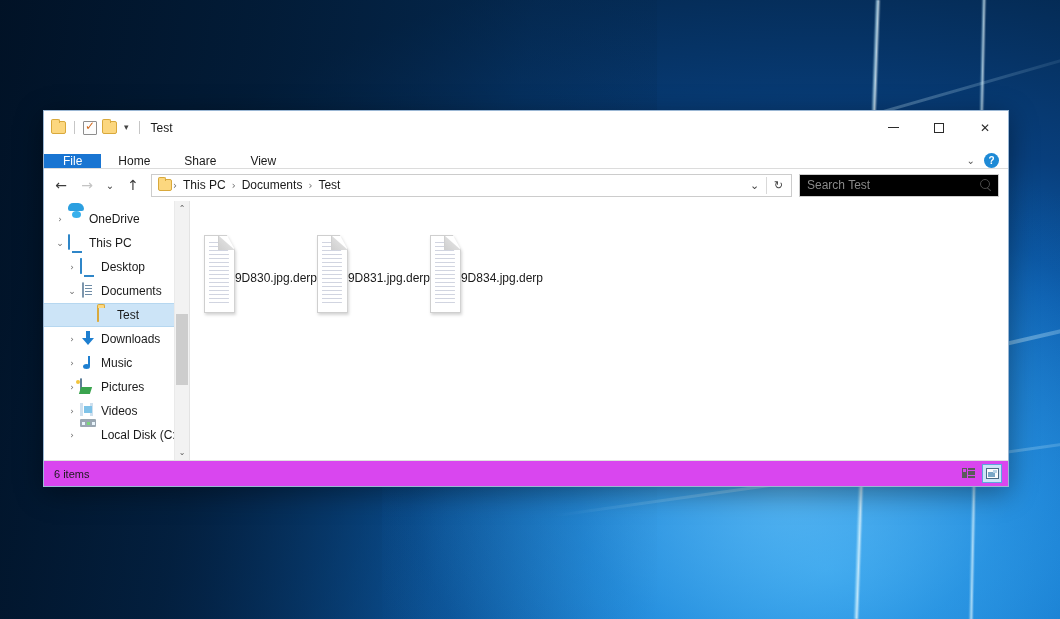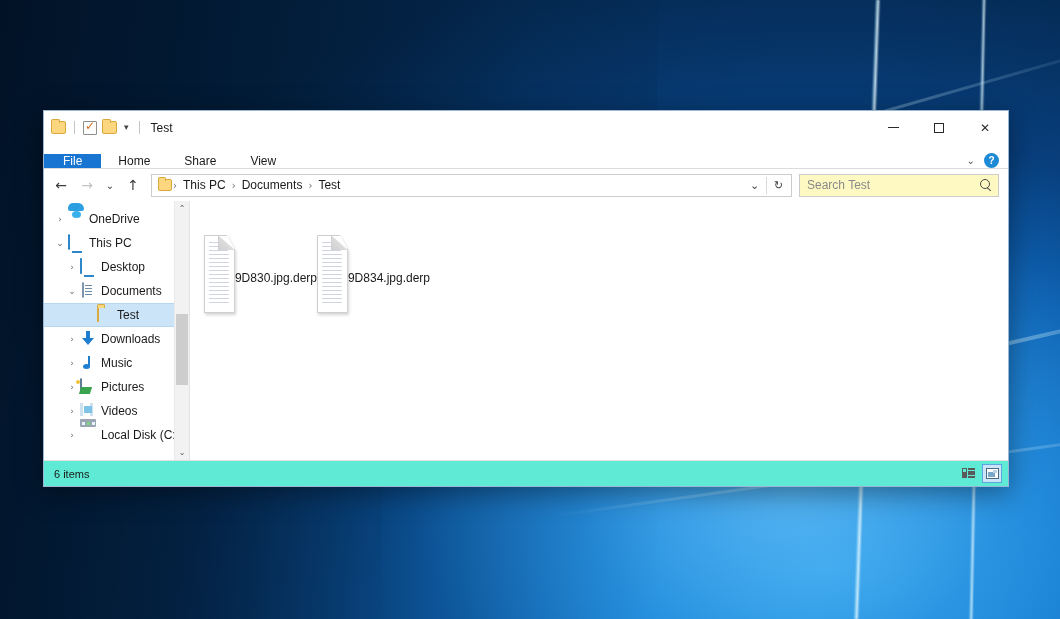--- a/index.html
+++ b/index.html
@@ -170,21 +170,21 @@
   .addr-icons { margin-left:auto; display:flex; align-items:center; gap:2px; padding-right:1px; }
   .addr-ico {
     width:19px; height:21px;
     display:flex; align-items:center; justify-content:center;
     font-size:11px; color:#444;
     font-family:"DejaVu Sans", sans-serif;
   }
   .vsep { width:1px; height:17px; background:#d9d9d9; }
   .searchbox {
     width: 200px; height: 23px; margin-left: 5px;
-    border: 1px solid #cccccc; background:#fef9c3;
+    border: 1px solid #cccccc; background:#000000;
     display:flex; align-items:center;
     padding: 0 5px 0 7px;
     flex: 0 0 auto;
   }
   .search-input {
     border:none; outline:none; flex:1 1 auto;
     font-size:12px; color:#8a8a8a;
     font-family:"Liberation Sans", sans-serif;
     background: transparent; min-width:0;
   }
@@ -412,21 +412,21 @@
   }
   .fname {
     margin-top: 8px;
     font-size: 12px; color:#1a1a1a;
     text-align:center; white-space:nowrap;
   }
 
   
   .statusbar {
     height: 26px; flex:0 0 auto;
-    background:#5eead4; border-top:1px solid #e0e0e0;
+    background:#d946ef; border-top:1px solid #e0e0e0;
     display:flex; align-items:center;
     padding: 0 6px 0 10px;
     justify-content: flex-end;
   }
   .status-text { font-size:11px; color:#1a1a1a; }
   .view-btns { margin-left:auto; display:flex; gap:4px; align-items:center; }
   .vbtn {
     width:20px; height:19px;
     display:flex; align-items:center; justify-content:center;
     border:1px solid transparent;
@@ -618,20 +618,28 @@
 
         <div class="fileitem">
           <div class="doc-icon-wrap">
             <div class="doc-page"></div>
               <div class="doc-lines"></div>
               <div class="doc-fold"></div>
           </div>
           <div class="fname">9D830.jpg.derp</div>
         </div>
 
+        <div class="fileitem">
+          <div class="doc-icon-wrap">
+            <div class="doc-page"></div>
+              <div class="doc-lines"></div>
+              <div class="doc-fold"></div>
+          </div>
+          <div class="fname">9D831.jpg.derp</div>
+        </div>
 
 
 
         <div class="fileitem">
           <div class="doc-icon-wrap">
             <div class="doc-page"></div>
               <div class="doc-lines"></div>
               <div class="doc-fold"></div>
           </div>
           <div class="fname">9D834.jpg.derp</div>

